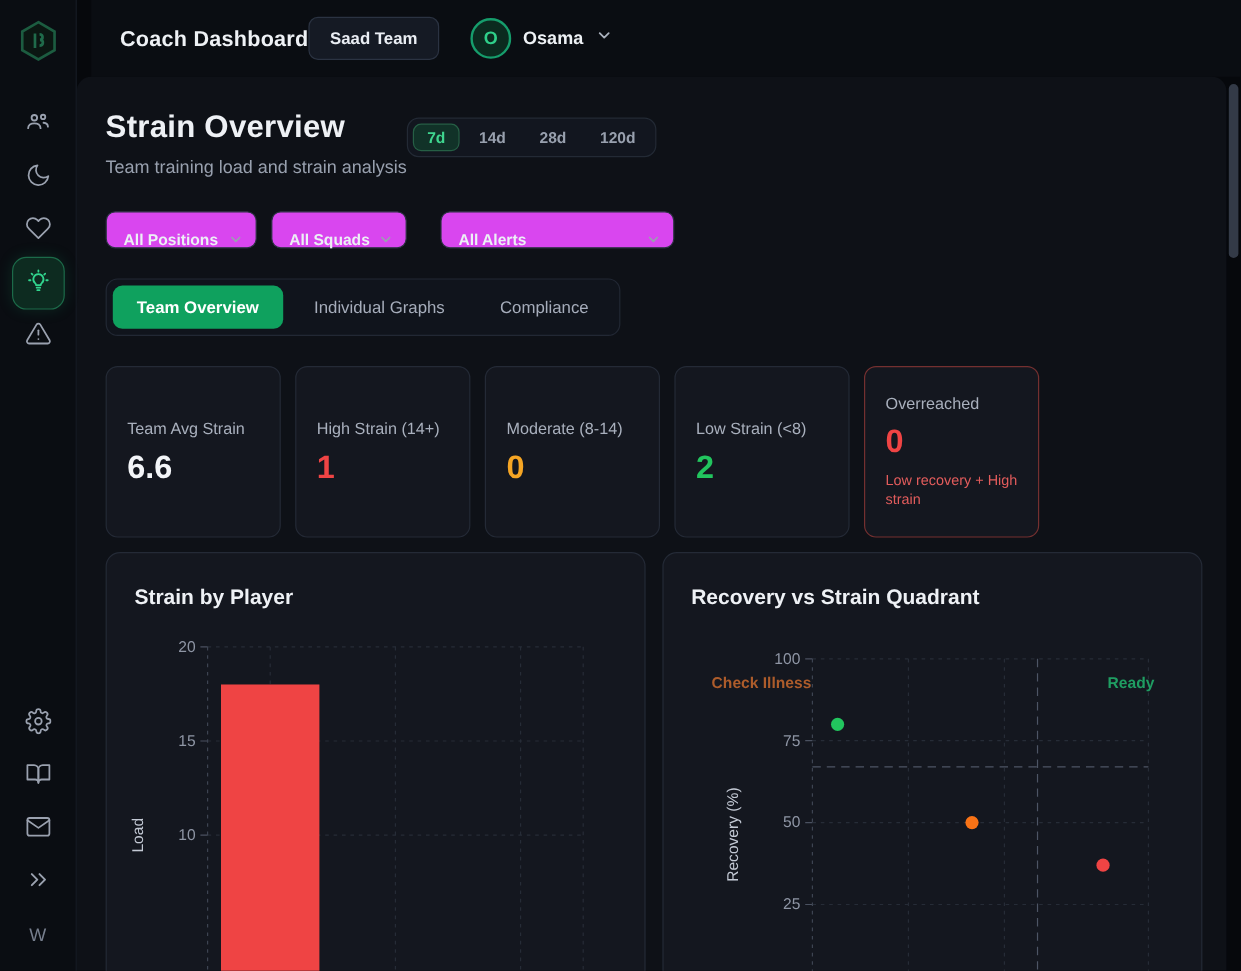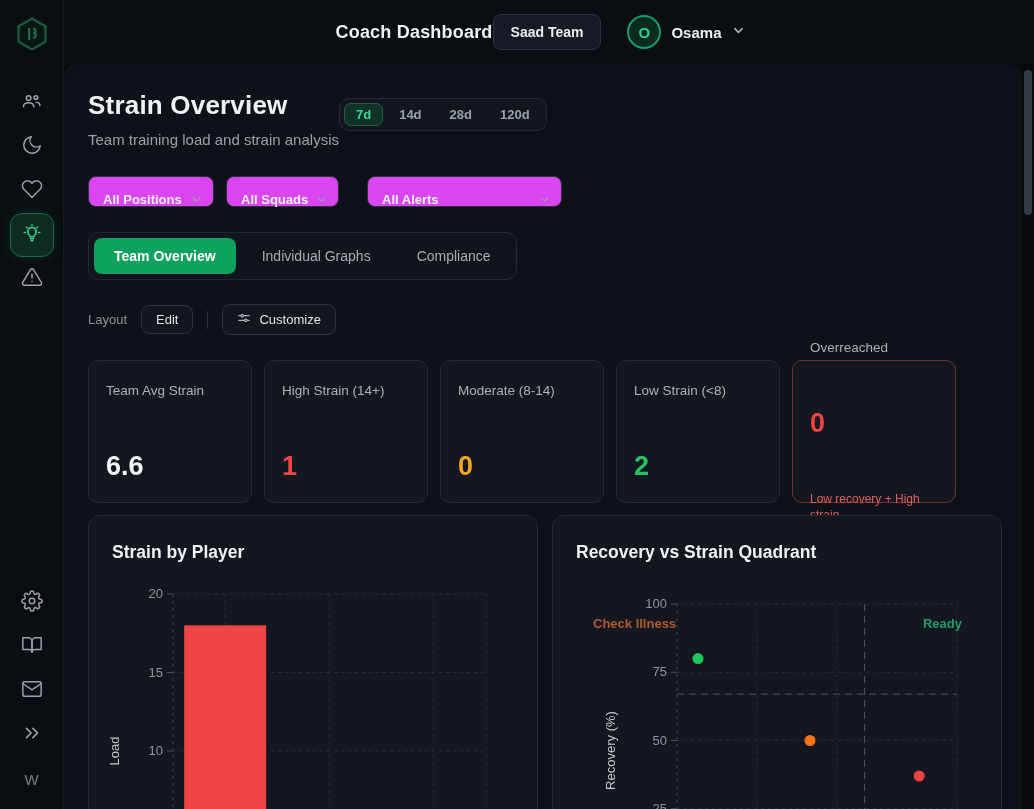--- a/index.html
+++ b/index.html
@@ -18,22 +18,22 @@
   .logo { margin-top:15px; }
   .nav { display:flex; flex-direction:column; align-items:center; margin-top:24px; }
   .nav-item { width:44px; height:44px; display:flex; align-items:center; justify-content:center;
     border-radius:12px; color:#9aa1af; cursor:pointer; }
   .nav-item.active { background:#0d2b20; border:1px solid #1c6a49; color:#31d68e;
     box-shadow:0 0 12px rgba(24,160,98,.18); }
   .sidebar-bottom { margin-top:auto; display:flex; flex-direction:column; align-items:center; padding-bottom:8px; }
   .watermark { color:#767e8d; font-size:15px; height:44px; display:flex; align-items:center; }
 
   
-  .topbar { position:absolute; left:48px; top:0; right:0; height:64px; background:#0a0d12;
-    display:flex; align-items:center; justify-content:center; padding:0 24px; }
+  .topbar { position:absolute; left:76px; top:0; right:0; height:64px; background:#0a0d12;
+    display:flex; align-items:center; justify-content:flex-start; padding:0 24px; }
   .app-title { font-size:18px; font-weight:bold; letter-spacing:.2px; }
   .topbar-right { display:flex; align-items:center; gap:26px; }
   .team-btn { background:#151a24; border:1px solid #2b3342; border-radius:8px;
     padding:9px 17px; font-size:14px; font-weight:bold; color:#e9edf3; cursor:pointer; font-family:inherit; }
   .user { display:flex; align-items:center; gap:10px; cursor:pointer; }
   .avatar { width:34px; height:34px; border-radius:50%; background:#0b2b1f; border:2px solid #169d6c;
     color:#2fd08a; display:flex; align-items:center; justify-content:center; font-weight:bold; font-size:15px; }
   .user-name { font-size:15px; font-weight:bold; }
 
   
@@ -58,22 +58,22 @@
   .tab { padding:10px 20px; font-size:14px; color:#a6adbb; border-radius:8px; cursor:pointer; }
   .tab.active { background:#0fa15e; color:#fff; font-weight:bold; }
 
   .layoutbar { display:flex; align-items:center; gap:14px; margin-top:24px; }
   .layout-label { font-size:13px; color:#8c94a3; }
   .btn-ghost { background:#12161f; border:1px solid #2a3140; border-radius:8px; padding:6px 14px;
     font-size:13px; color:#dfe4ec; display:flex; align-items:center; gap:8px; cursor:pointer; font-family:inherit; }
   .vdiv { width:1px; height:18px; background:#2a3140; }
 
   .stats { display:flex; gap:12px; margin-top:25px; }
-  .stat-card { width:164px; height:143px; background:#14171f; border:1px solid #242a36;
-    border-radius:10px; display:flex; flex-direction:column; justify-content:center; padding:0 17px;gap:44px; }
+  .stat-card { width:146px; height:143px; background:#14171f; border:1px solid #242a36;
+    border-radius:10px; display:flex; flex-direction:column; justify-content:center; padding:0 17px; }
   .stat-card.alert { border-color:#743030; }
   .stat-label { font-size:13.5px; color:#a9b0bd; margin-bottom:9px; line-height:1.25; }
   .stat-value { font-size:27px; font-weight:bold; line-height:1; }
   .stat-sub { font-size:12px; color:#e25c5c; margin-top:10px; line-height:1.35; }
 
   .charts { display:flex; gap:14px; margin-top:12px; }
   .chart-card { width:450px; height:600px; background:#14171f; border:1px solid #242a36;
     border-radius:12px; position:relative; overflow:hidden; }
   .chart-title { position:absolute; left:23px; top:26px; font-size:17.5px; font-weight:bold; }
   .chart-svg { position:absolute; left:0; top:0; }
@@ -223,36 +223,20 @@
         </svg>
       </div>
     </div>
 
   <div class="tabsbar" id="tabs-bar">
       <div class="tab active">Team Overview</div>
       <div class="tab">Individual Graphs</div>
       <div class="tab">Compliance</div>
     </div>
 
-  <div class="layoutbar">
-    <span class="layout-label">Layout</span>
-    <button class="btn-ghost">Edit</button>
-    <div class="vdiv"></div>
-    <button class="btn-ghost">
-      <span>
-        <svg width="14" height="14" viewBox="0 0 24 24" fill="none" stroke="#aab1bd" stroke-width="2" stroke-linecap="round">
-          <line x1="3" y1="8" x2="21" y2="8"></line>
-            <line x1="3" y1="16" x2="21" y2="16"></line>
-          <circle cx="9" cy="8" r="2.2" fill="#12161f"></circle>
-            <circle cx="15" cy="16" r="2.2" fill="#12161f"></circle>
-        </svg>
-      </span>
-      <span>Customize</span>
-    </button>
-  </div>
 
   <div class="stats" id="stats-row">
       <div class="stat-card">
         <div class="stat-label">Team Avg Strain</div>
         <div class="stat-value" style="color: rgb(243, 245, 248);">6.6</div>
       </div>
       <div class="stat-card">
         <div class="stat-label">High Strain (14+)</div>
         <div class="stat-value" style="color: rgb(239, 68, 68);">1</div>
       </div>

